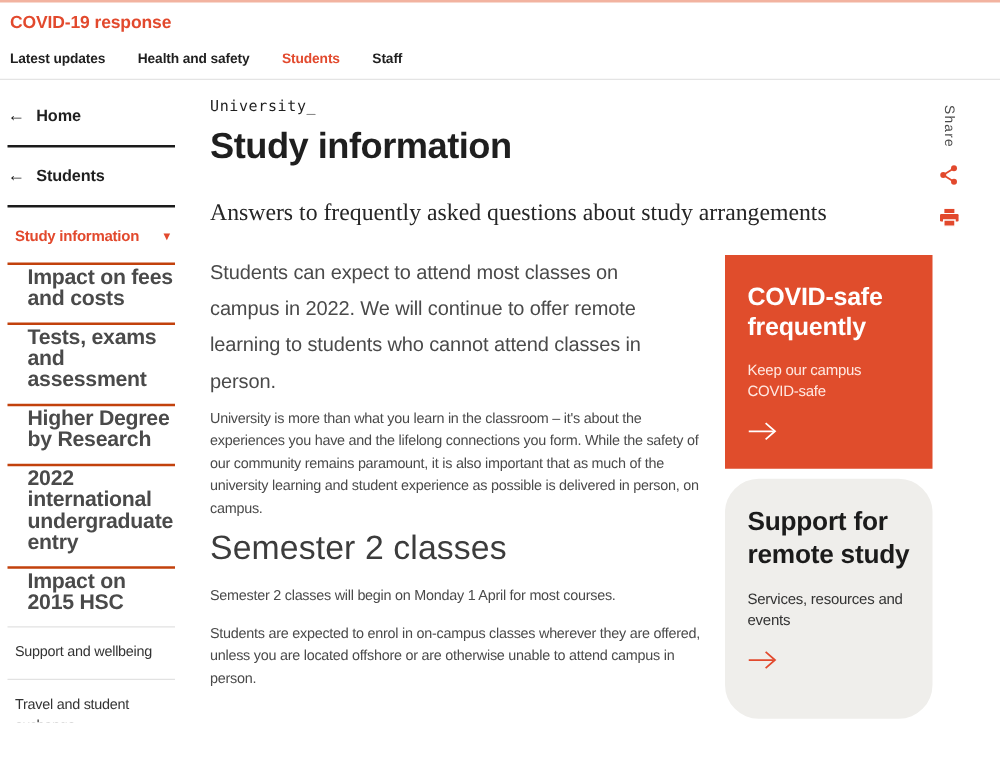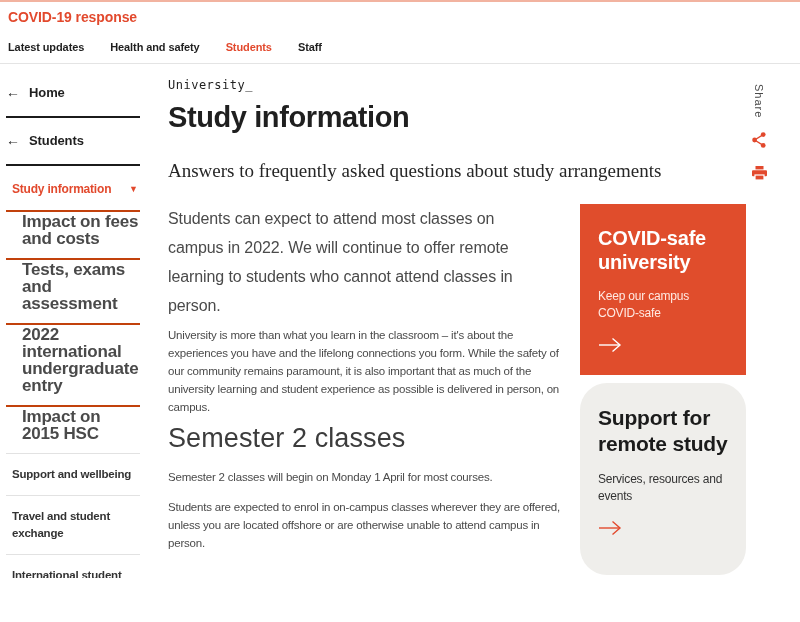--- a/index.html
+++ b/index.html
@@ -20,21 +20,21 @@
   .back-item { display:flex; align-items:flex-start; gap:9px; padding:7px 0 16px 0; cursor:pointer; }
   .back-item.second { padding-top:15px; }
   .back-arrow { font-size:14px; line-height:15px; color:#1f1f1f; }
   .back-label { font-size:13px; font-weight:700; color:#1f1f1f; letter-spacing:-0.1px; }
   .black-divider { border-top:2px solid #1b1b1b; }
   .current-item { display:flex; align-items:center; justify-content:space-between; padding:16px 2px 14px 6px; cursor:pointer; }
   .current-label { font-size:12px; font-weight:700; color:#e2492d; letter-spacing:-0.2px; }
   .caret { font-size:9px; color:#e2492d; line-height:10px; }
   .sub-item { font-size:17px; font-weight:700; line-height:17px; letter-spacing:-0.2px; color:#4a4a4a;
               padding:1px 0 11px 16px; border-top:2px solid #c2410c; cursor:pointer; }
-  .top-item { font-size:11.5px; font-weight:700; line-height:17px; letter-spacing:-0.2px; color:#333333;
+  .top-item { font-size:11.5px; font-weight:400; line-height:17px; letter-spacing:-0.2px; color:#333333;
               padding:12px 0 12px 6px; border-top:1px solid #e2e2e2; cursor:pointer; }
 
   
   .main { position:absolute; left:168px; top:78px; width:402px; }
   .logo { font-family:"DejaVu Sans Mono", monospace; font-size:12px; line-height:14px; color:#1f1f1f; letter-spacing:0.5px; }
   .page-title { margin-top:8px; font-size:29px; line-height:34px; font-weight:700; letter-spacing:-0.4px; color:#1f1f1f; }
   .subtitle { margin-top:24px; font-family:"Liberation Serif", serif; font-size:19px; line-height:26px;
               color:#262626; white-space:nowrap; width:560px; }
   .lead { margin-top:20px; width:380px; font-size:16px; line-height:29px; color:#4a4a4a; letter-spacing:-0.1px; }
   .body-text { width:402px; font-size:11.5px; line-height:18px; letter-spacing:-0.2px; color:#4a4a4a; }
@@ -91,20 +91,21 @@
     </div>
     <div class="black-divider"></div>
 
     <div class="current-item">
       <span class="current-label">Study information</span>
       <span class="caret">▼</span>
     </div>
 
     <div class="sub-item">Impact on fees and costs</div>
     <div class="sub-item">Tests, exams and assessment</div>
+    <div class="sub-item">Higher Degree by Research</div>
     <div class="sub-item">2022 international undergraduate entry</div>
     <div class="sub-item">Impact on 2015 HSC</div>
 
     <div class="top-item">Support and wellbeing</div>
     <div class="top-item">Travel and student exchange</div>
     <div class="top-item">International student</div>
   </aside>
 
   <main class="main">
     <div class="logo">University_</div>
@@ -130,21 +131,21 @@
     <div class="rail-icon">
       <svg width="15" height="14" viewBox="0 0 15 14" fill="currentColor">
         <rect x="3.5" y="0" width="8" height="3.4"></rect>
         <rect x="0" y="4.2" width="15" height="6" rx="1"></rect>
         <rect x="3" y="9" width="9" height="5" fill="currentColor" stroke="#ffffff" stroke-width="1.2"></rect>
       </svg>
     </div>
   </div>
 
   <a class="card card-orange">
-    <div class="card-title">COVID-safe university</div>
+    <div class="card-title">COVID-safe frequently</div>
     <div class="card-sub">Keep our campus COVID-safe</div>
     <div class="card-arrow">
       <svg width="24" height="16" viewBox="0 0 24 16" fill="none" stroke="currentColor" stroke-width="1.4">
         <path d="M1 8 H21"></path>
           <path d="M14.5 1.5 L22 8 L14.5 14.5"></path>
       </svg>
     </div>
   </a>
 
   <a class="card card-gray">

